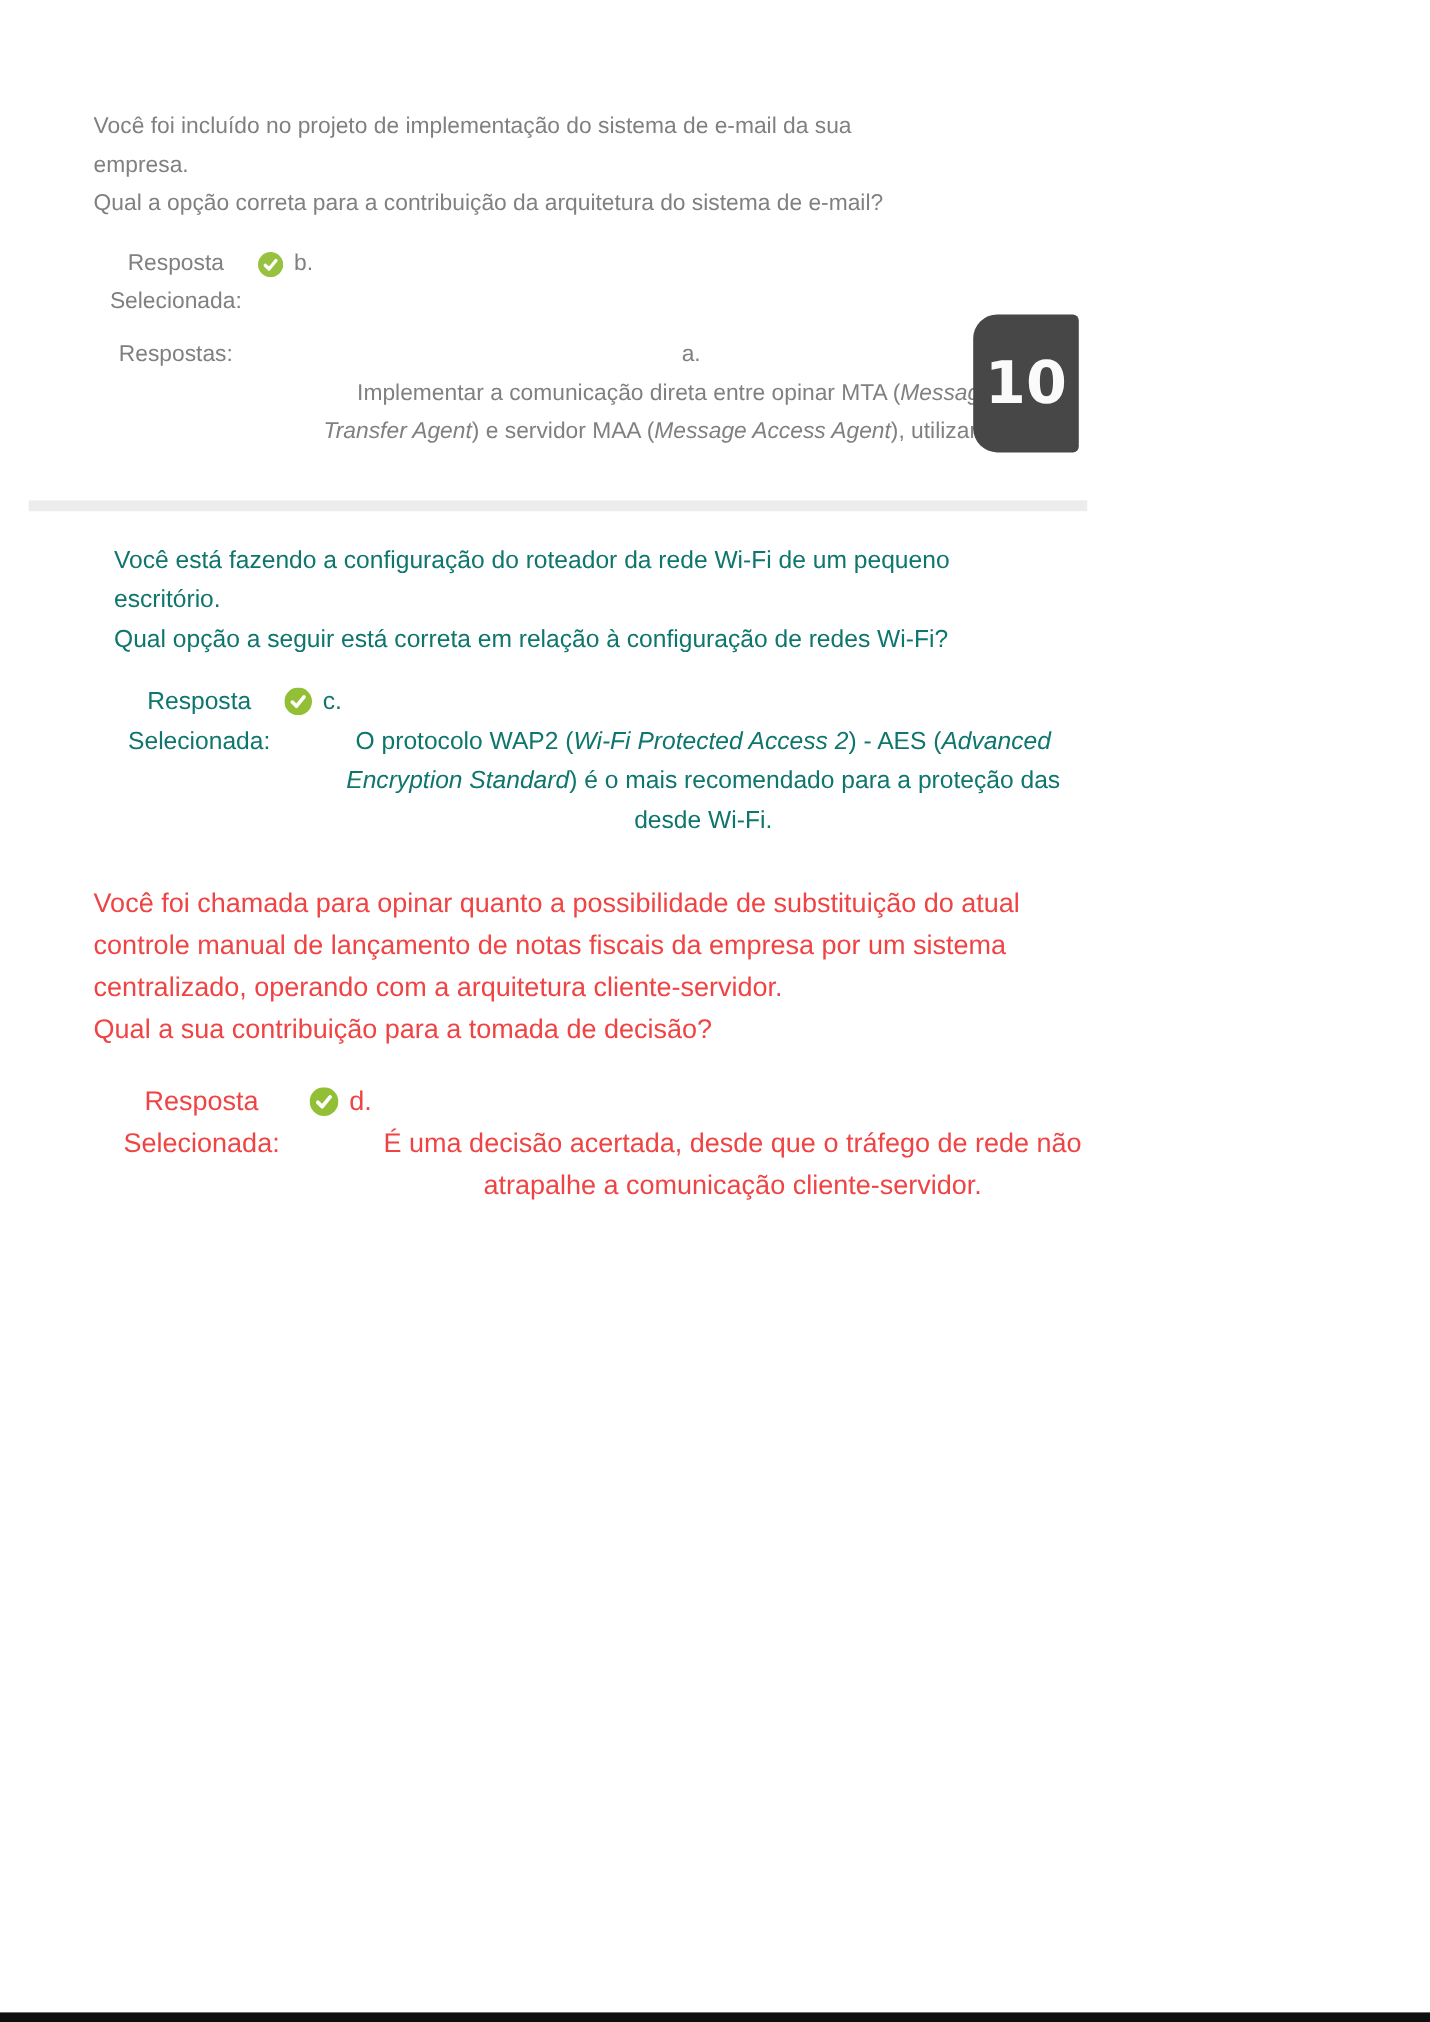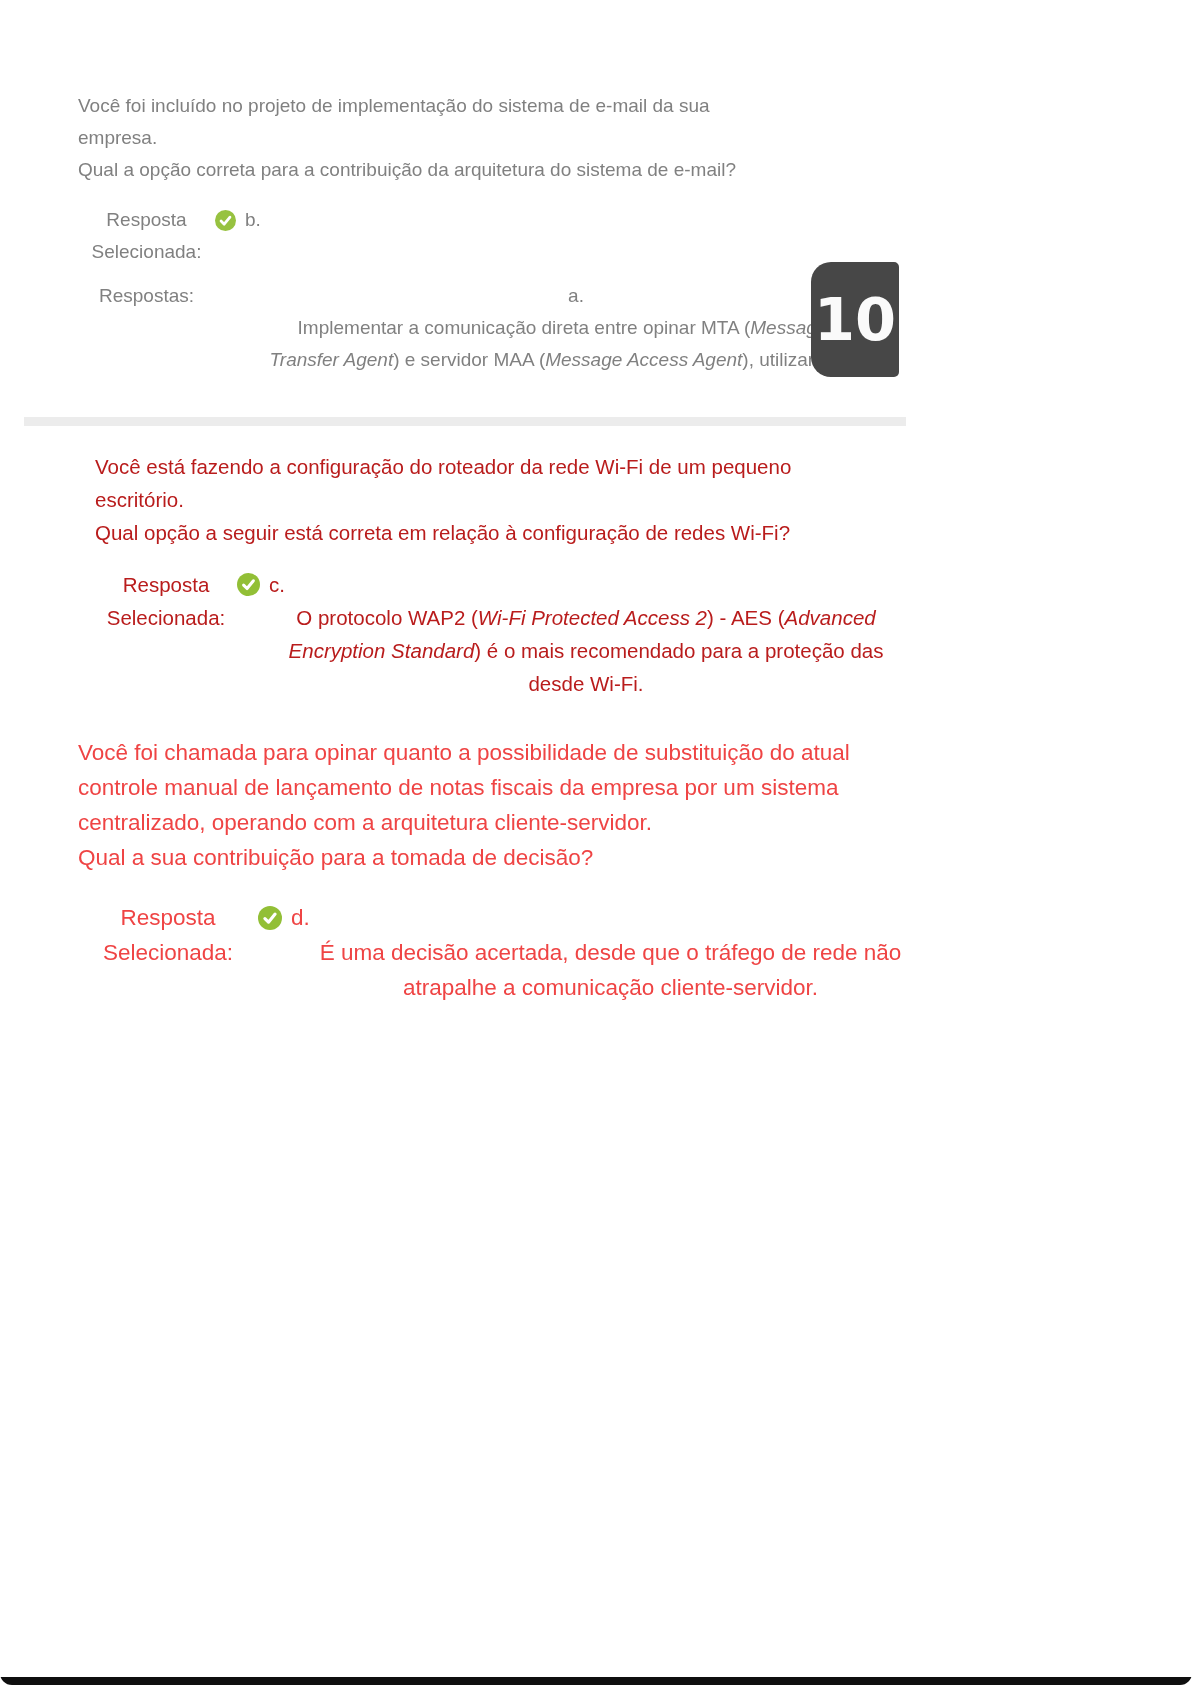--- a/index.html
+++ b/index.html
@@ -2,21 +2,20 @@
 <html lang="pt-BR"><head>
 <meta charset="utf-8">
 <style>
   html,body{margin:0;padding:0;background:#ffffff;}
   .page{
     position:relative;
     width:1192px;height:1685px;
     background:#ffffff;
     font-family:"Liberation Sans","DejaVu Sans",sans-serif;
     overflow:hidden;
-    border-radius:12px;
   }
   .qline{display:block;}
   .arow{display:flex;align-items:flex-start;text-align:center;}
   .alabel{flex:0 0 auto;}
   .acontent{flex:1 1 auto;}
   .optrow{display:flex;align-items:center;}
   .check{display:inline-block;margin-right:9px;line-height:0;}
   .check svg{display:block;}
   i{font-style:italic;}
 
@@ -41,28 +40,28 @@
 
   
   .badge{
     position:absolute;left:811px;top:262px;width:88px;height:115px;
     background:#474747;
     border-radius:20px 5px 5px 20px;
     display:flex;align-items:center;justify-content:center;
     z-index:5;
   }
   .badge span{
-    color:#fafafa;font-size:59px;font-weight:bold;
+    color:#fafafa;font-size:49px;font-weight:bold;
     font-family:"DejaVu Sans","Liberation Sans",sans-serif;
   }
 
   
   .q2{
     position:absolute;left:95px;top:450px;width:840px;
-    font-size:20.5px;line-height:33px;color:#b91c1c;
+    font-size:20.5px;line-height:33px;color:#0f766e;
   }
   .q2 .qlines{margin-bottom:19px;}
   .q2 .alabel{width:142px;}
 
   
   .q3{
     position:absolute;left:78px;top:735px;width:885px;
     font-size:22.5px;line-height:35px;color:#ef4444;
   }
   .q3 .qlines{margin-bottom:25px;}

